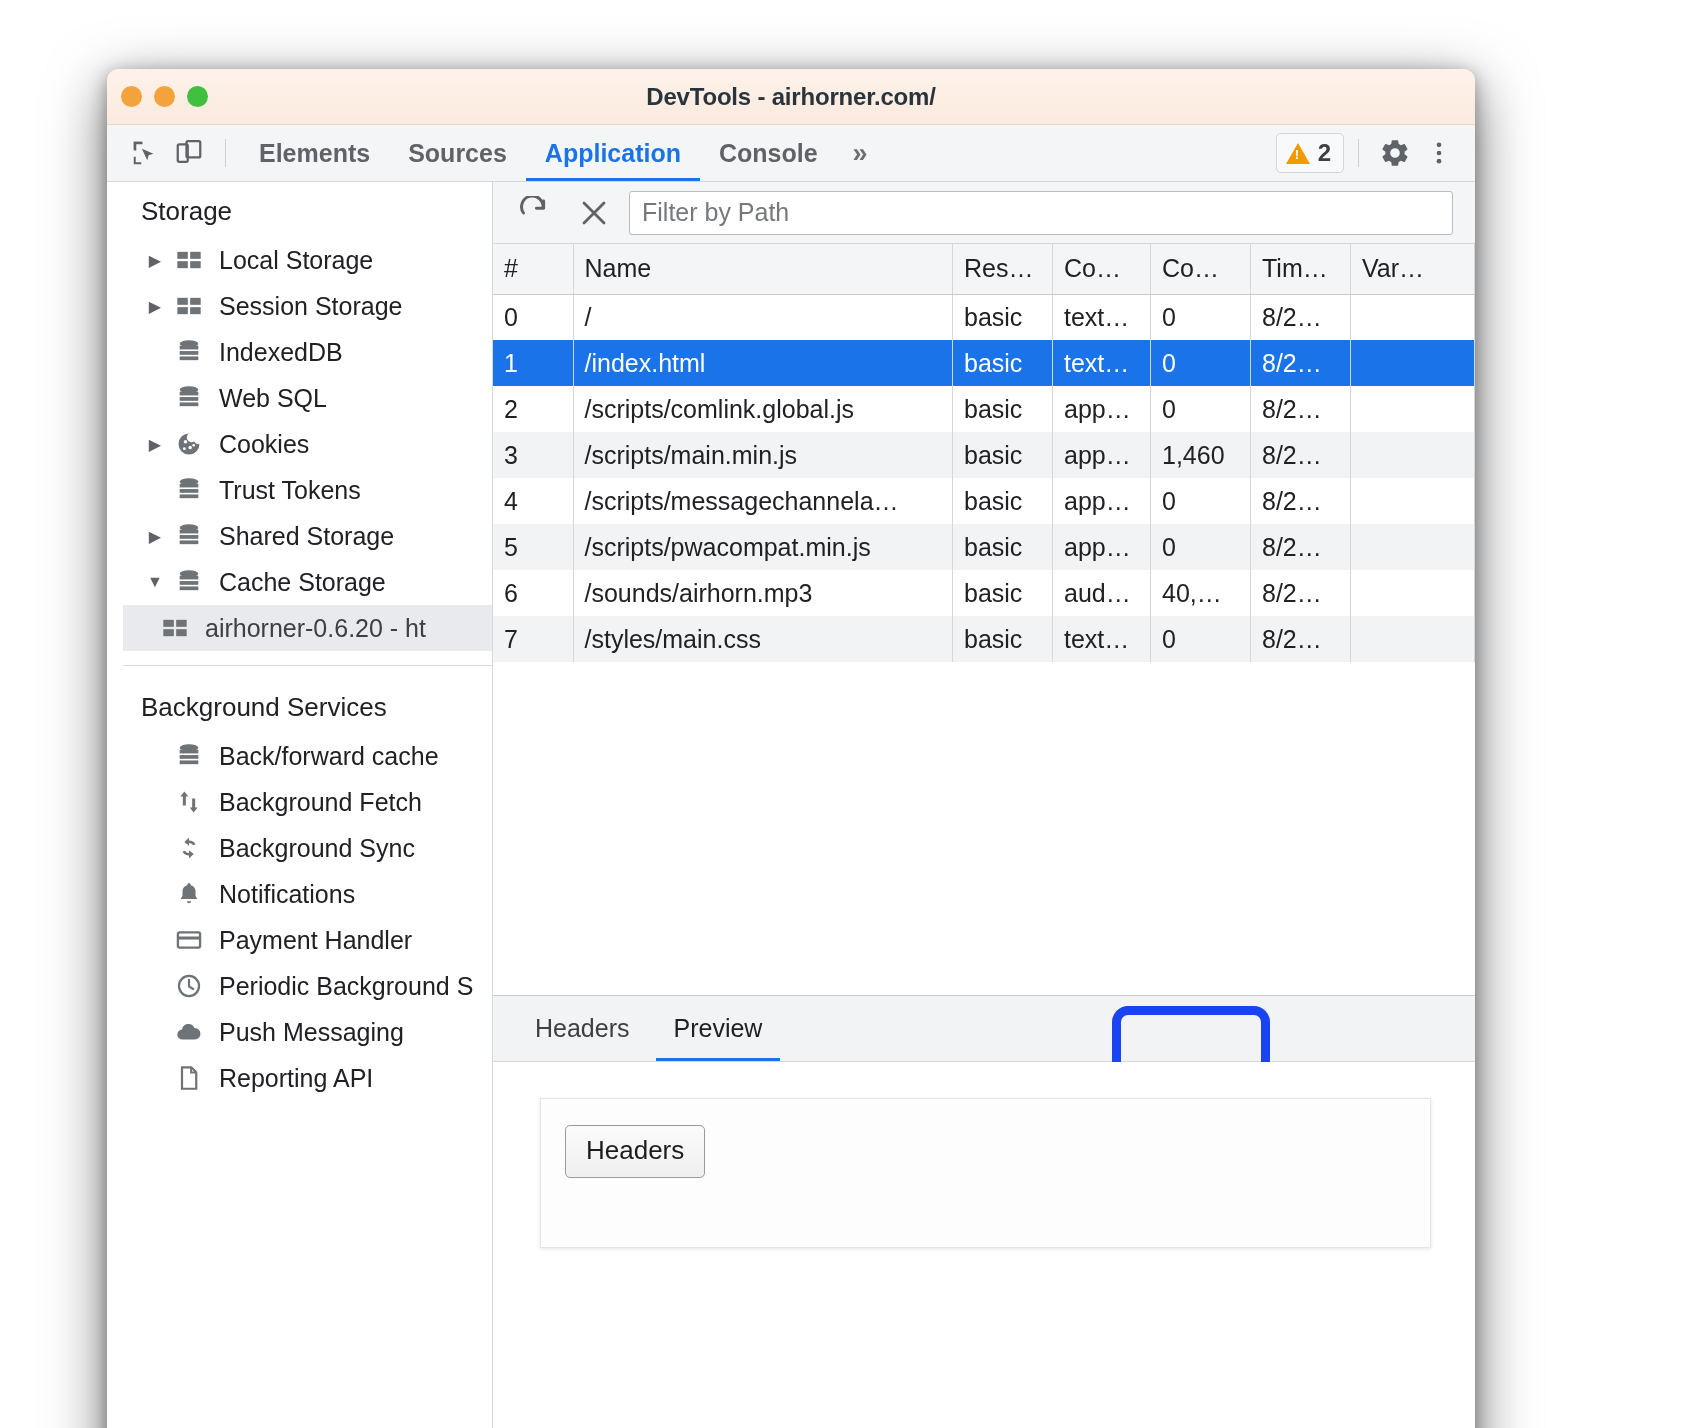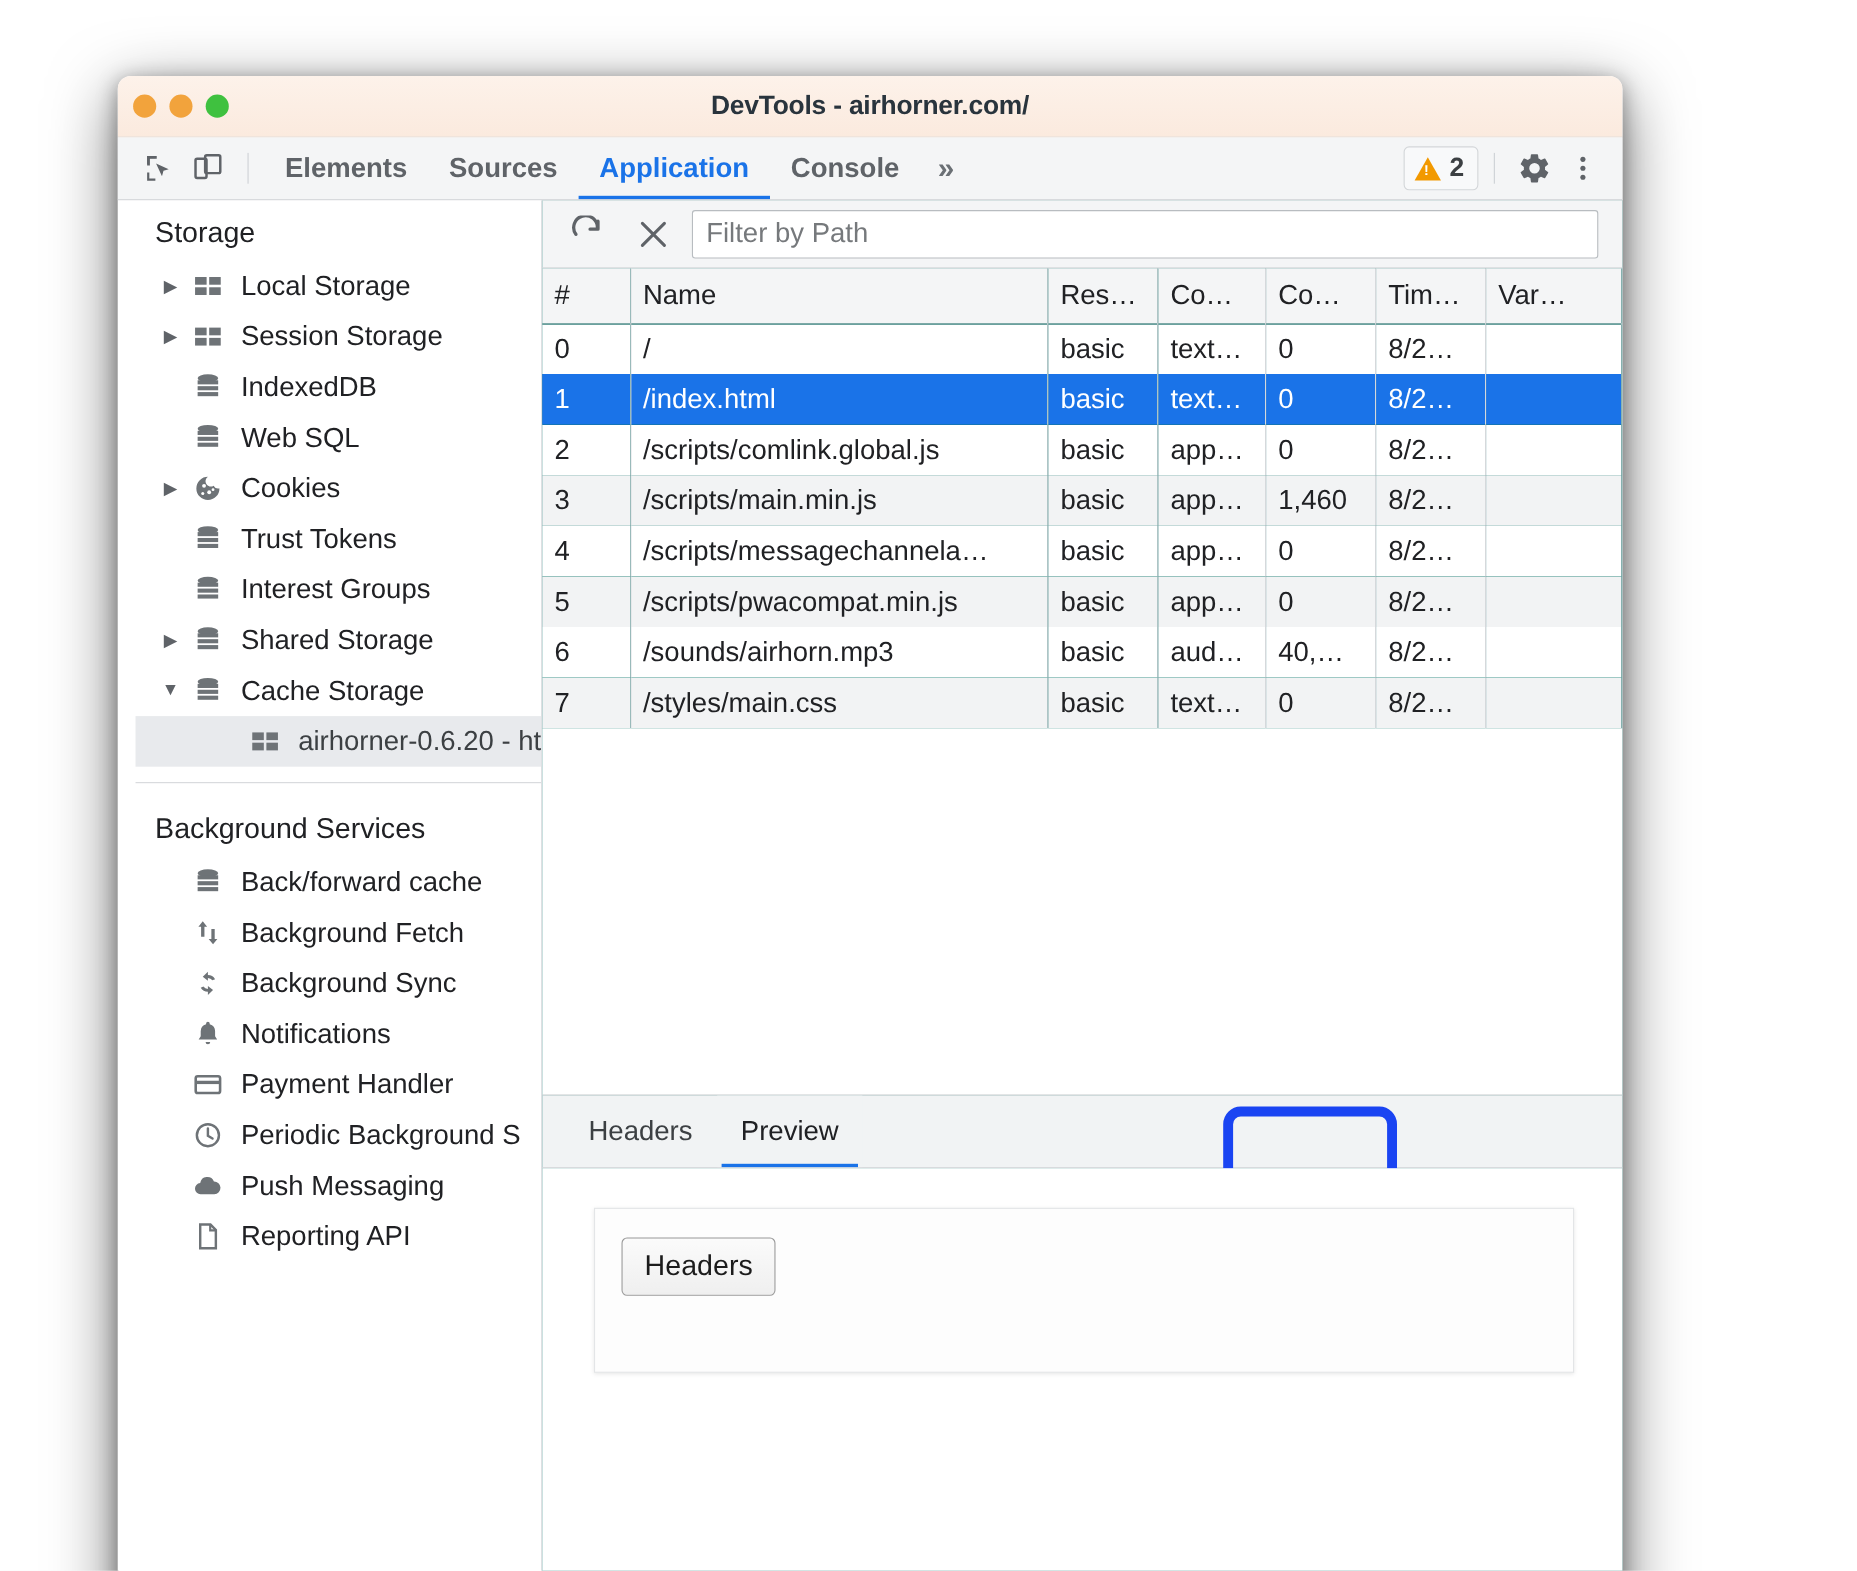--- a/index.html
+++ b/index.html
@@ -155,21 +155,21 @@
   }
   .tree { padding-bottom: 4px; }
   .tree-row {
     display: flex; align-items: center;
     height: 46px;
     padding-left: 18px;
     font-size: 25px;
     color: #202124;
     white-space: nowrap;
   }
-  .tree-row.child { padding-left: 32px; justify-content: flex-end; }
+  .tree-row.child { padding-left: 32px; }
   .tree-row.selected { background: #e8eaed; color: #3c4043; }
   .tw {
     width: 28px;
     flex: 0 0 28px;
     display: flex; align-items: center; justify-content: center;
     color: #5f6368;
     font-size: 16px;
   }
   .tw.empty { visibility: hidden; }
   .tr-icon {
@@ -466,32 +466,20 @@
               <svg width="28" height="28" viewBox="0 0 24 24">
                 <ellipse cx="12" cy="5" rx="8" ry="3" fill="#6e7377"></ellipse>
                 <rect x="4" y="6.6" width="16" height="3.2" fill="#6e7377"></rect>
                 <rect x="4" y="11.2" width="16" height="3.2" fill="#6e7377"></rect>
                 <rect x="4" y="15.8" width="16" height="3.2" fill="#6e7377"></rect>
               </svg>
             </span>
             <span>Trust Tokens</span>
           </div>
 
-          <div class="tree-row">
-            <span class="tw empty">▶</span>
-            <span class="tr-icon">
-              <svg width="28" height="28" viewBox="0 0 24 24">
-                <ellipse cx="12" cy="5" rx="8" ry="3" fill="#6e7377"></ellipse>
-                <rect x="4" y="6.6" width="16" height="3.2" fill="#6e7377"></rect>
-                <rect x="4" y="11.2" width="16" height="3.2" fill="#6e7377"></rect>
-                <rect x="4" y="15.8" width="16" height="3.2" fill="#6e7377"></rect>
-              </svg>
-            </span>
-            <span>Interest Groups</span>
-          </div>
 
           <div class="tree-row">
             <span class="tw">▶</span>
             <span class="tr-icon">
               <svg width="28" height="28" viewBox="0 0 24 24">
                 <ellipse cx="12" cy="5" rx="8" ry="3" fill="#6e7377"></ellipse>
                 <rect x="4" y="6.6" width="16" height="3.2" fill="#6e7377"></rect>
                 <rect x="4" y="11.2" width="16" height="3.2" fill="#6e7377"></rect>
                 <rect x="4" y="15.8" width="16" height="3.2" fill="#6e7377"></rect>
               </svg>

